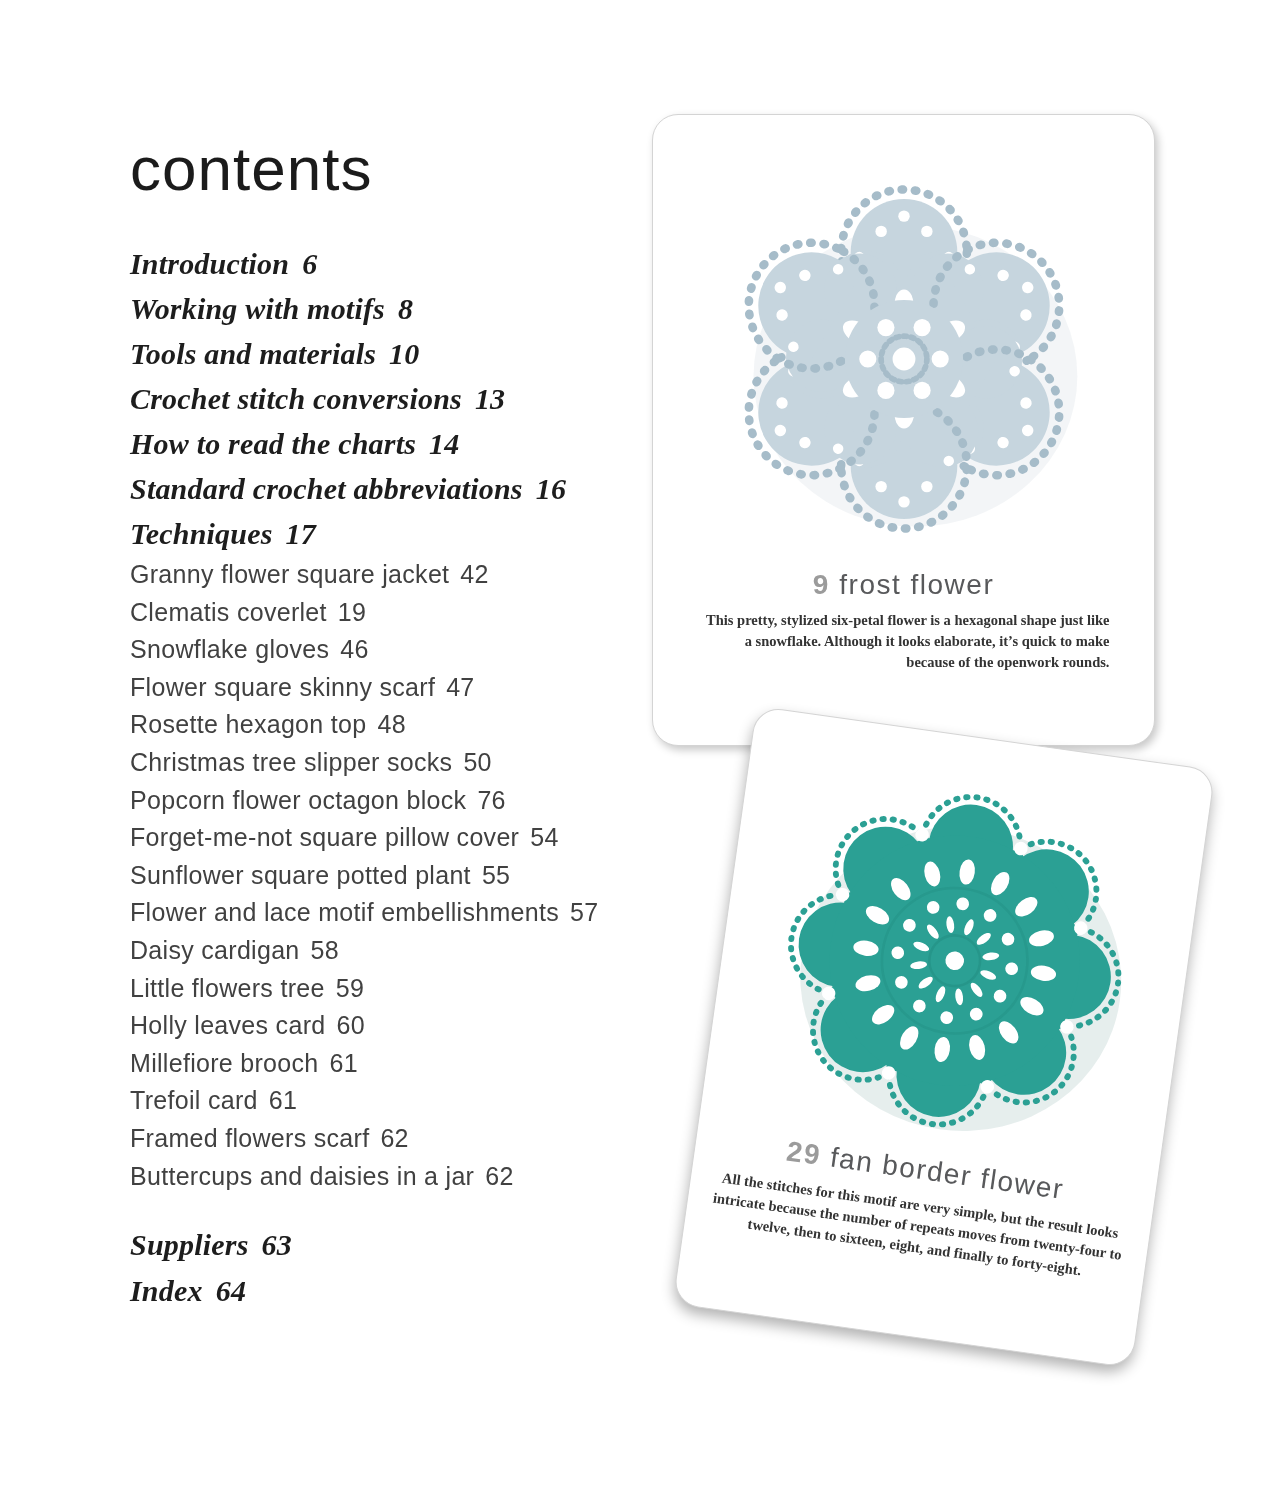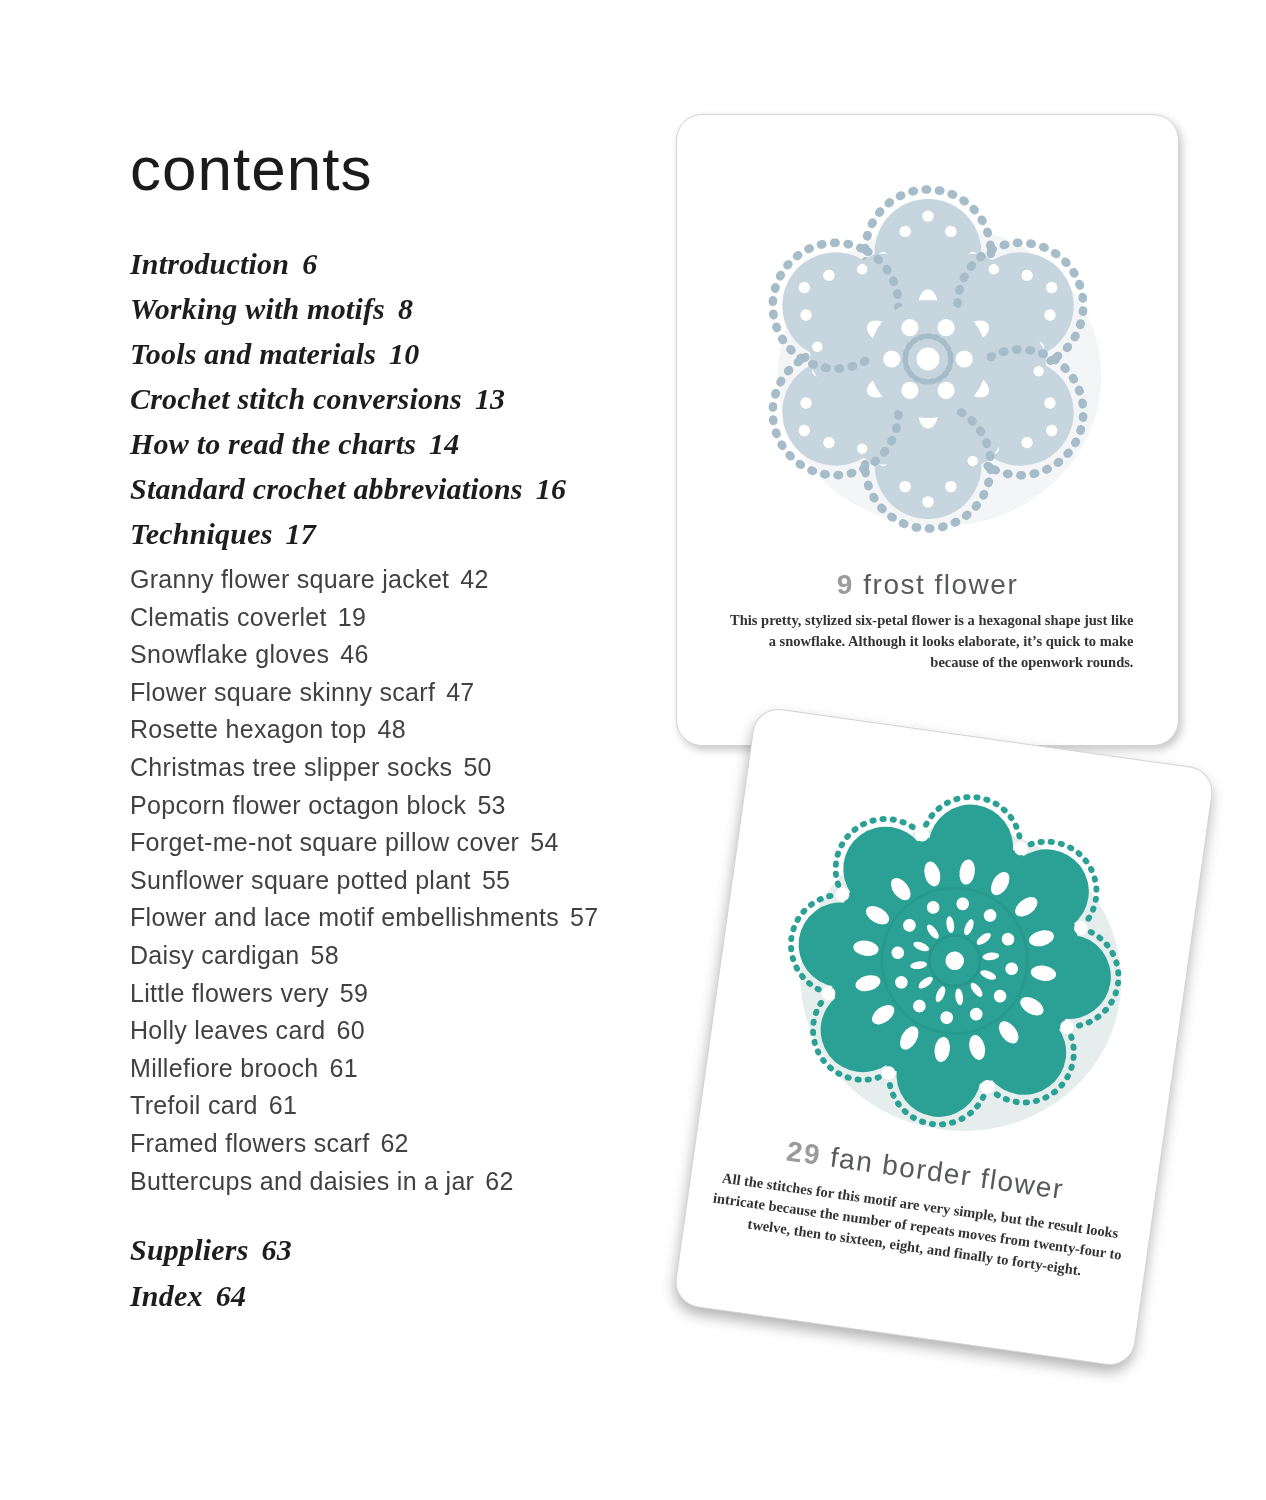--- a/index.html
+++ b/index.html
@@ -12,36 +12,36 @@
   .toc-title{
     font-family:"Liberation Sans",sans-serif;font-weight:400;
     font-size:62px;line-height:1;color:#1b1b1b;letter-spacing:1px;
   }
   .serif-row,.projects-header,.back-row{
     font-family:"Liberation Serif",serif;font-weight:700;
     font-size:30px;line-height:45px;color:#1d1d1d;letter-spacing:.2px;font-style:italic;
   }
   .front-list{margin-top:38px;}
   .projects-header{margin-top:33px;}
-  .sans-list{margin-top:5px;}
+  .sans-list{}
   .sans-row{
     font-family:"Liberation Sans",sans-serif;font-weight:400;
     font-size:25px;line-height:37.6px;color:#414141;letter-spacing:.3px;
   }
   .back-list{margin-top:27px;}
   .back-row{line-height:46px;}
   .num{margin-left:13px;}
   .sans-row .num{margin-left:11px;}
   
   .card{
     position:absolute;background:#fff;border:1px solid #d4d4d4;
     border-radius:26px;box-sizing:border-box;
   }
   .card-frost{
-    left:676px;top:114px;width:503px;height:632px;
+    left:652px;top:114px;width:503px;height:632px;
     box-shadow:3px 4px 9px rgba(0,0,0,.22);
   }
   .card-fan{
     left:712px;top:735px;width:464px;height:604px;
     transform:rotate(8deg);
     box-shadow:0 7px 14px rgba(0,0,0,.30);
   }
   .motif{display:block;margin:0 auto;}
   .card-frost .motif{width:400px;height:400px;margin-top:44px;}
   .card-fan .motif{width:372px;height:372px;margin-top:38px;}
@@ -98,31 +98,31 @@
         <div class="sans-row"><span>Clematis coverlet</span><span class="num">19</span></div>
 
         <div class="sans-row"><span>Snowflake gloves</span><span class="num">46</span></div>
 
         <div class="sans-row"><span>Flower square skinny scarf</span><span class="num">47</span></div>
 
         <div class="sans-row"><span>Rosette hexagon top</span><span class="num">48</span></div>
 
         <div class="sans-row"><span>Christmas tree slipper socks</span><span class="num">50</span></div>
 
-        <div class="sans-row"><span>Popcorn flower octagon block</span><span class="num">53</span></div>
+        <div class="sans-row"><span>Popcorn flower octagon block</span><span class="num">76</span></div>
 
         <div class="sans-row"><span>Forget-me-not square pillow cover</span><span class="num">54</span></div>
 
         <div class="sans-row"><span>Sunflower square potted plant</span><span class="num">55</span></div>
 
         <div class="sans-row"><span>Flower and lace motif embellishments</span><span class="num">57</span></div>
 
         <div class="sans-row"><span>Daisy cardigan</span><span class="num">58</span></div>
 
-        <div class="sans-row"><span>Little flowers very</span><span class="num">59</span></div>
+        <div class="sans-row"><span>Little flowers tree</span><span class="num">59</span></div>
 
         <div class="sans-row"><span>Holly leaves card</span><span class="num">60</span></div>
 
         <div class="sans-row"><span>Millefiore brooch</span><span class="num">61</span></div>
 
         <div class="sans-row"><span>Trefoil card</span><span class="num">61</span></div>
 
         <div class="sans-row"><span>Framed flowers scarf</span><span class="num">62</span></div>
 
         <div class="sans-row"><span>Buttercups and daisies in a jar</span><span class="num">62</span></div>

